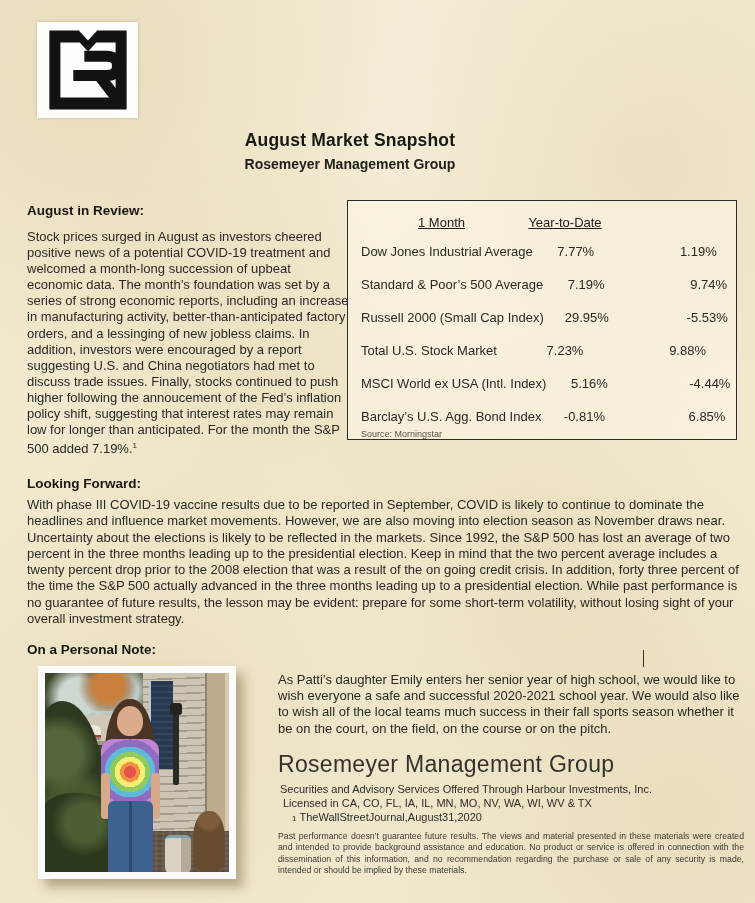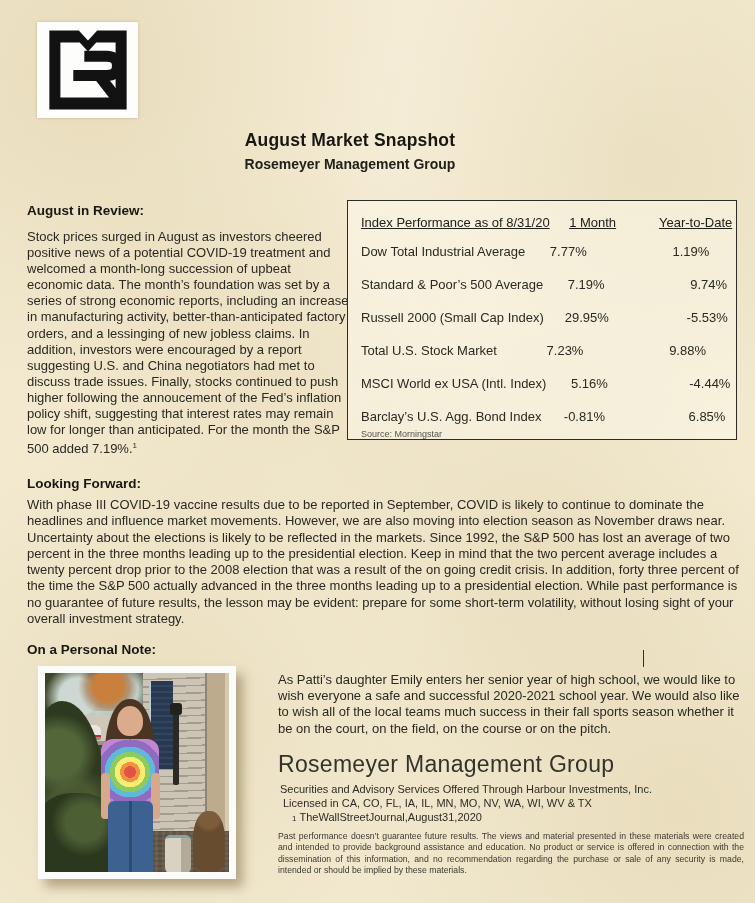--- a/index.html
+++ b/index.html
@@ -112,26 +112,25 @@
   <div class="doc-header">
     <div class="doc-title">August Market Snapshot</div>
     <div class="doc-subtitle">Rosemeyer Management Group</div>
   </div>
 
   <div class="h-section review-head">August in Review:</div>
   <div class="review-body"><span>Stock prices surged in August as investors cheered positive news of a potential COVID-19 treatment and welcomed a month-long succession of upbeat economic data. The month’s foundation was set by a series of strong economic reports, including an increase in manufacturing activity, better-than-anticipated factory orders, and a lessinging of new jobless claims. In addition, investors were encouraged by a report suggesting U.S. and China negotiators had met to discuss trade issues. Finally, stocks continued to push higher following the annoucement of the Fed’s inflation policy shift, suggesting that interest rates may remain low for longer than anticipated. For the month the S&amp;P 500 added 7.19%.</span><sup>1</sup></div>
 
   <div class="idx-table">
     <div class="thead">
-      <span>Index Performance as of 8/31/20</span>
       <span class="th-month">1 Month</span>
       <span class="th-ytd">Year-to-Date</span>
     </div>
     <div class="trow">
-      <span class="tname">Dow Total Industrial Average</span>
+      <span class="tname">Dow Jones Industrial Average</span>
       <span class="tmonth">7.77%</span>
       <span class="tytd">1.19%</span>
     </div>
     <div class="trow">
       <span class="tname">Standard &amp; Poor’s 500 Average</span>
       <span class="tmonth">7.19%</span>
       <span class="tytd">9.74%</span>
     </div>
     <div class="trow">
       <span class="tname">Russell 2000 (Small Cap Index)</span>

